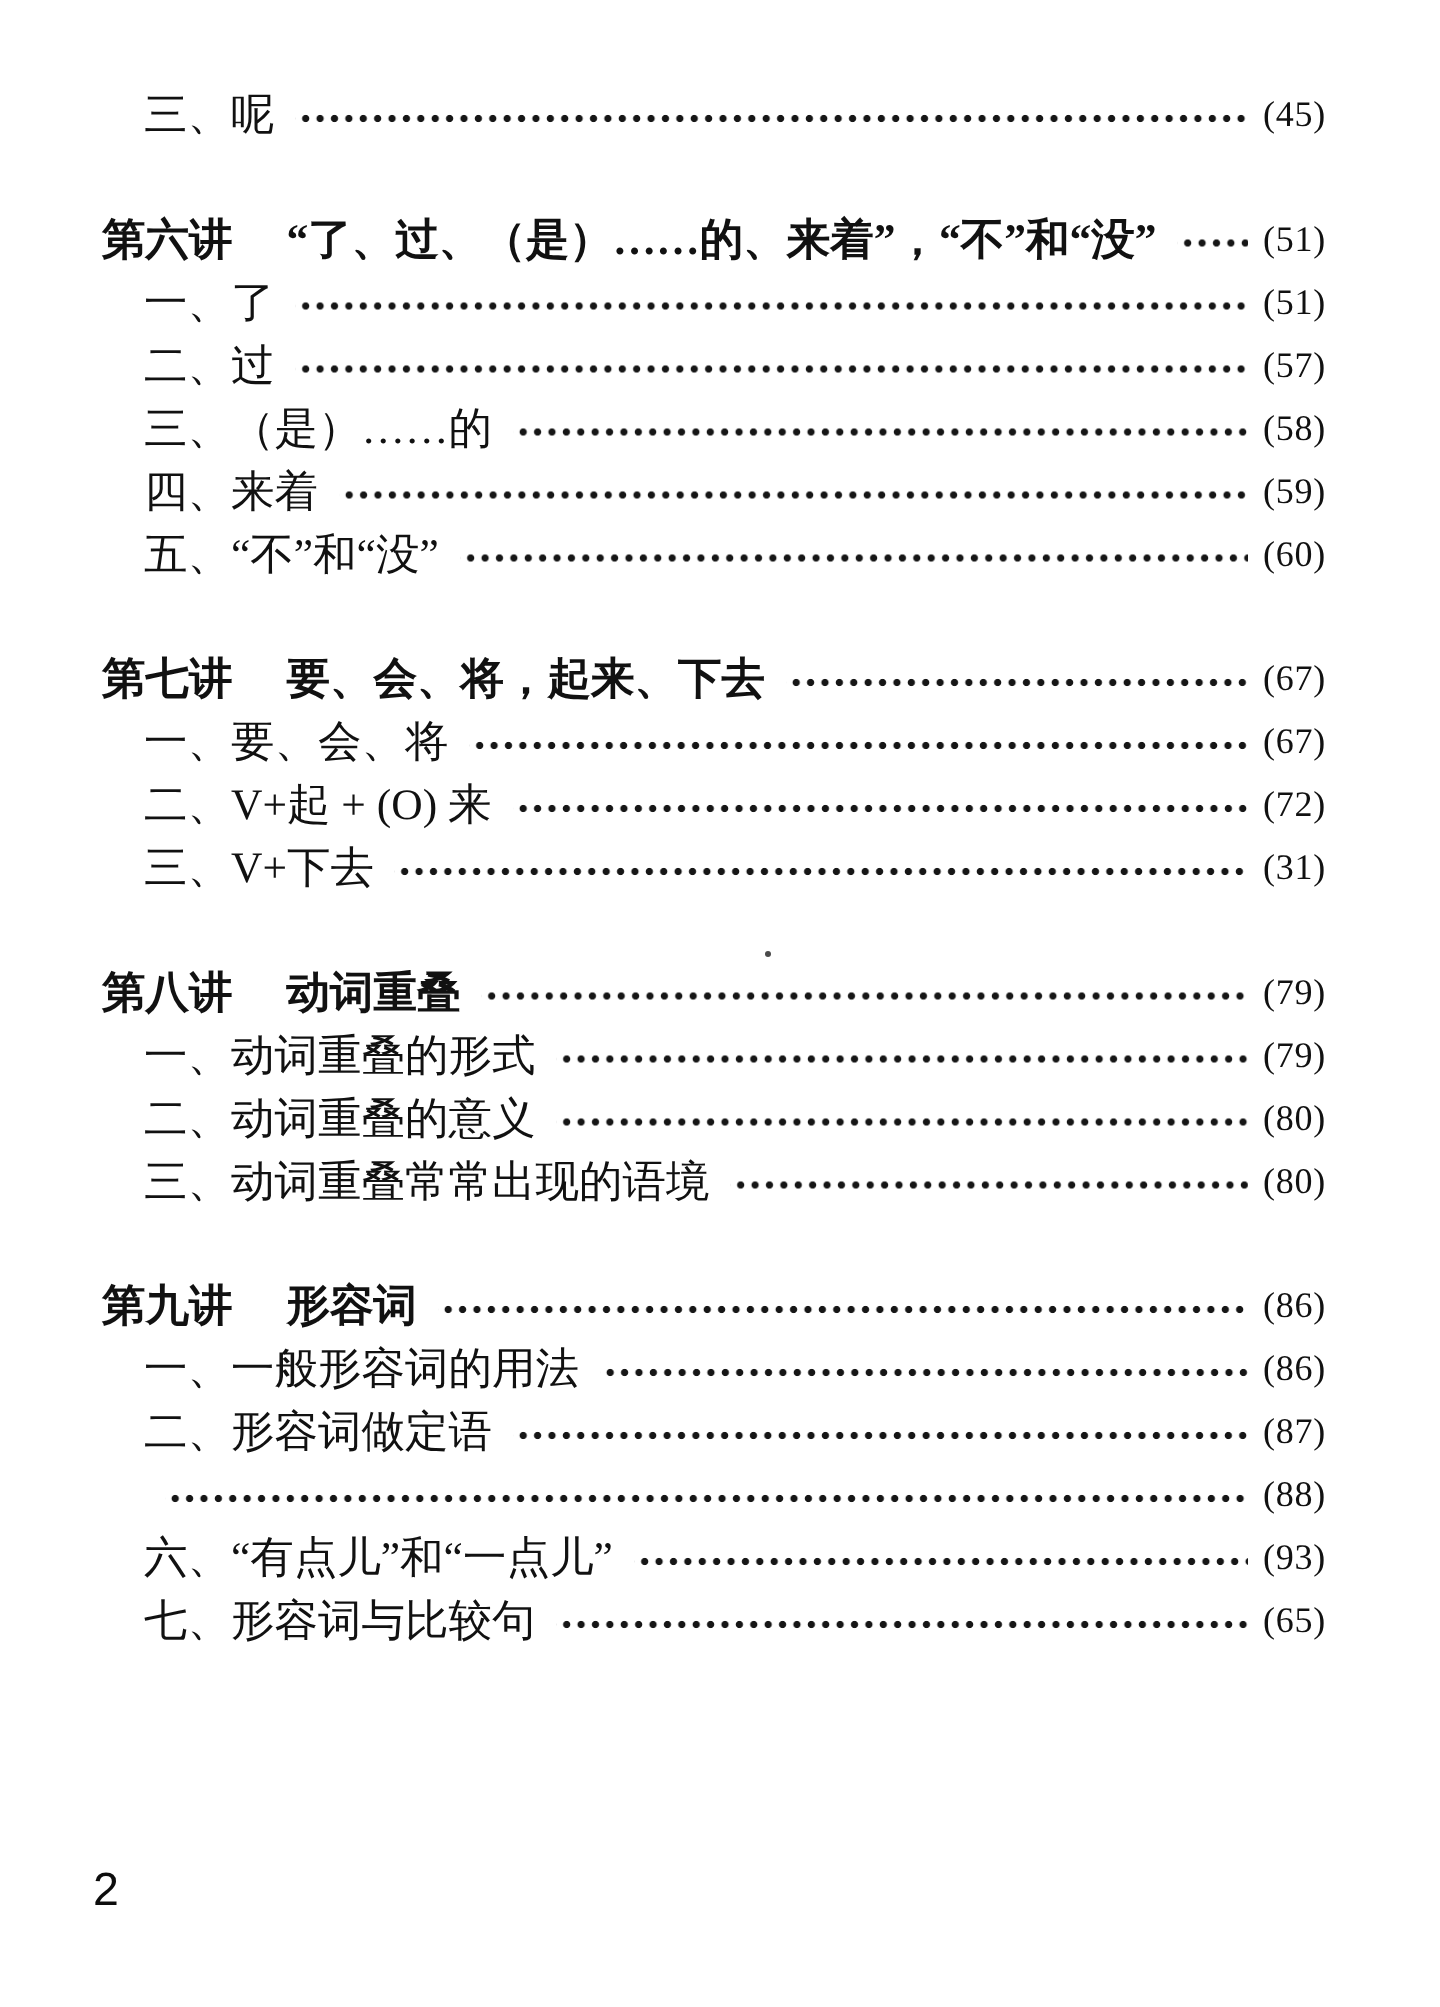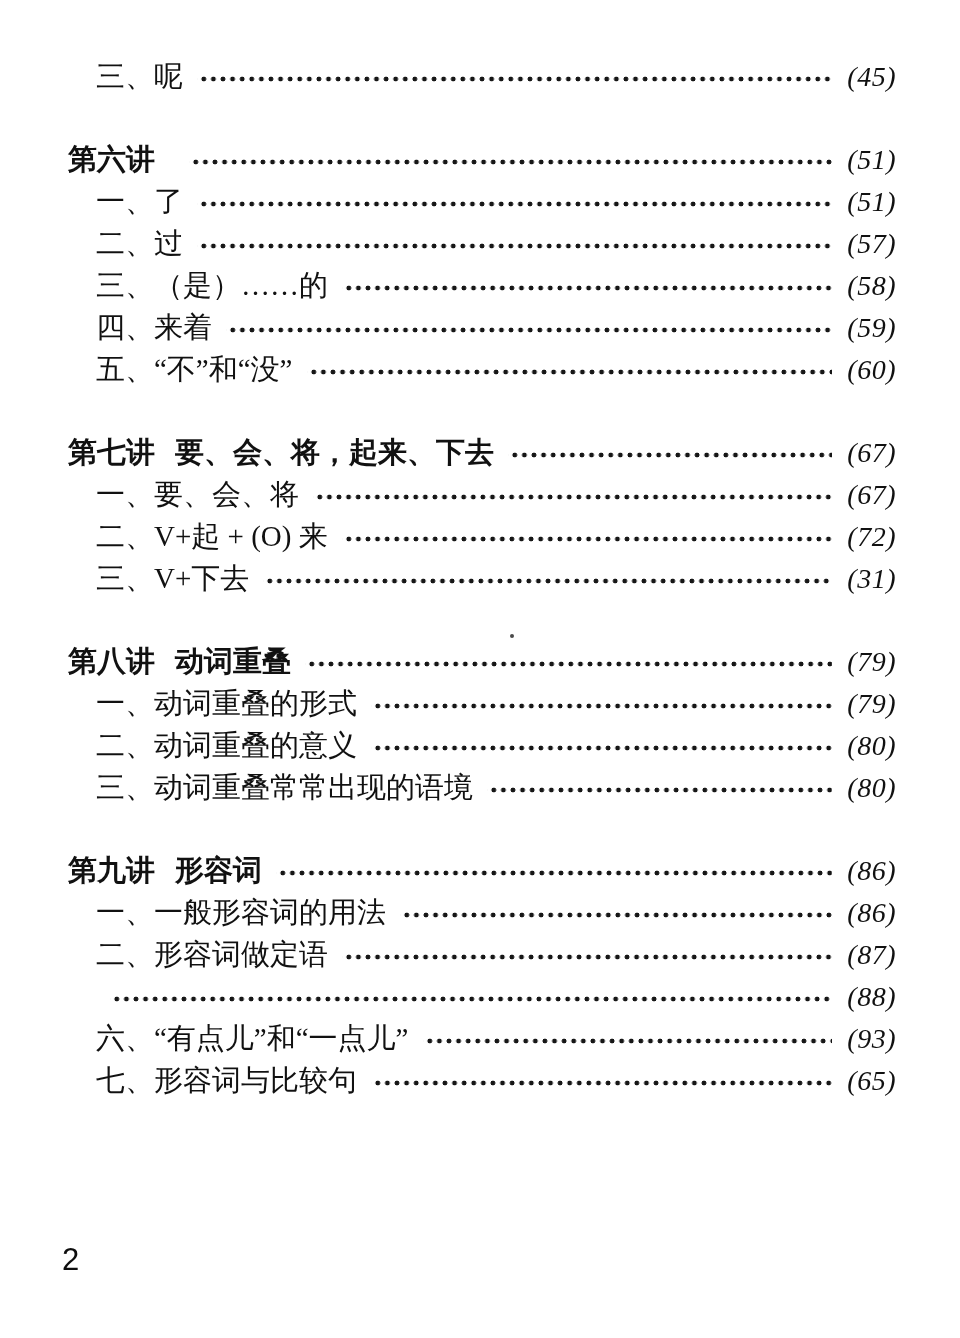--- a/index.html
+++ b/index.html
@@ -30,21 +30,21 @@
     white-space: nowrap;
   }
   .row.sub {
     margin-left: 28px;
   }
   .row.chapter {
     margin-top: 41px;
     font-weight: bold;
   }
   .ch-num {
-    margin-right: 20px;
+    margin-right: 36px;
     flex: none;
   }
   .ch-title {
     flex: none;
   }
   .label {
     flex: none;
   }
   .dots {
     flex: 1 1 auto;
@@ -52,26 +52,25 @@
     align-self: stretch;
     margin: 0 10px 0 14px;
     background-image: radial-gradient(circle, #161616 2.1px, rgba(0,0,0,0) 2.7px);
     background-size: 9.6px 10px;
     background-repeat: repeat-x;
     background-position: 2px 55%;
   }
   .pageno {
     flex: none;
     width: 54px;
-    text-align: right;
+    text-align: left;
     font-family: "Liberation Serif", serif;
     font-weight: normal;
-    font-size: 28px;
+    font-size: 24px;
     letter-spacing: 0.5px;
-    font-style: italic;
   }
   .footer-num {
     position: absolute;
     left: 62px;
     top: 1242px;
     font-family: "Liberation Sans", sans-serif;
     font-size: 31px;
     font-weight: 400;
     color: #0d0d0d;
   }
@@ -90,20 +89,21 @@
 
 <div class="page">
   <div id="toc-list">
       <div class="row sub">
         <span class="label">三、呢</span>
         <span class="dots"></span>
         <span class="pageno">(45)</span>
       </div>
       <div class="row chapter">
         <span class="ch-num">第六讲</span>
+        <span class="ch-title">“了、过、（是）……的、来着”，“不”和“没”</span>
         <span class="dots"></span>
         <span class="pageno">(51)</span>
       </div>
       <div class="row sub">
         <span class="label">一、了</span>
         <span class="dots"></span>
         <span class="pageno">(51)</span>
       </div>
       <div class="row sub">
         <span class="label">二、过</span>

